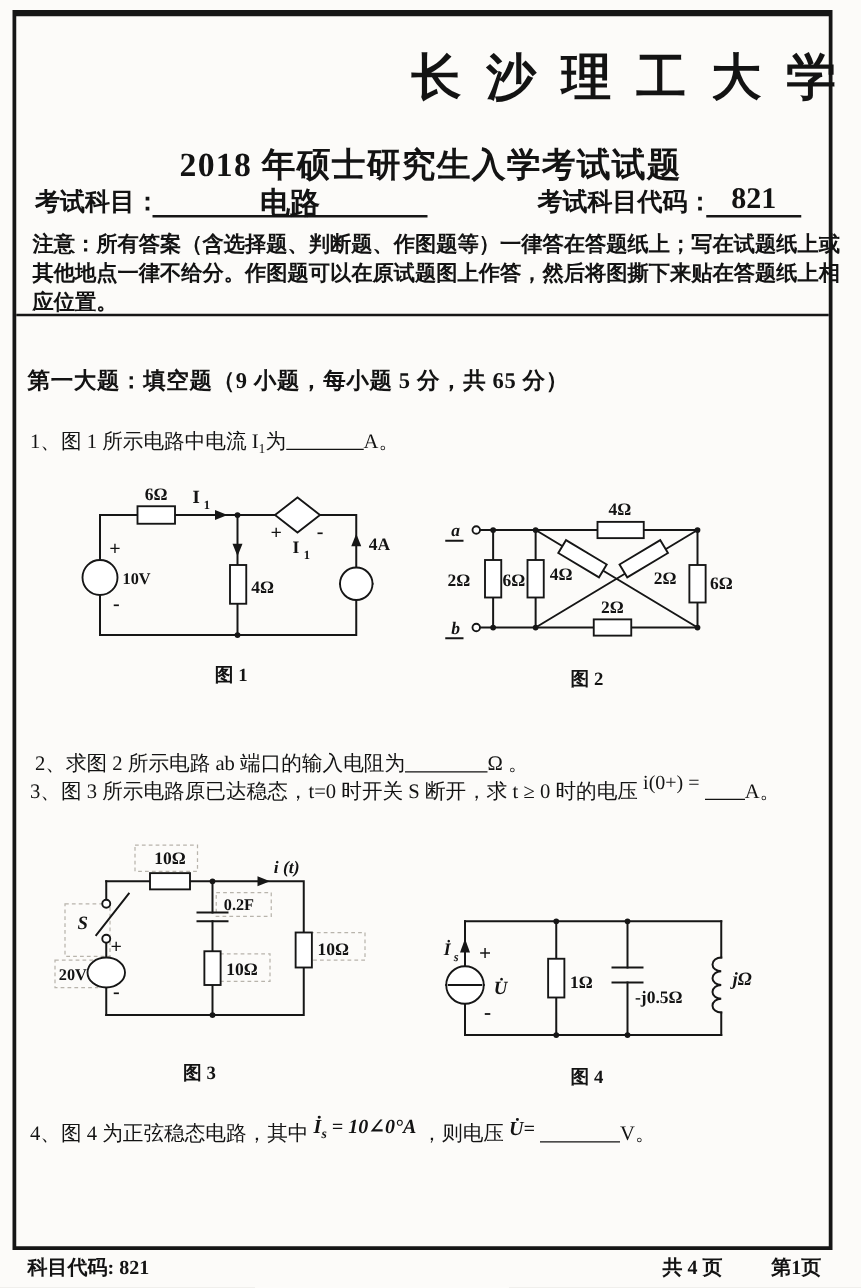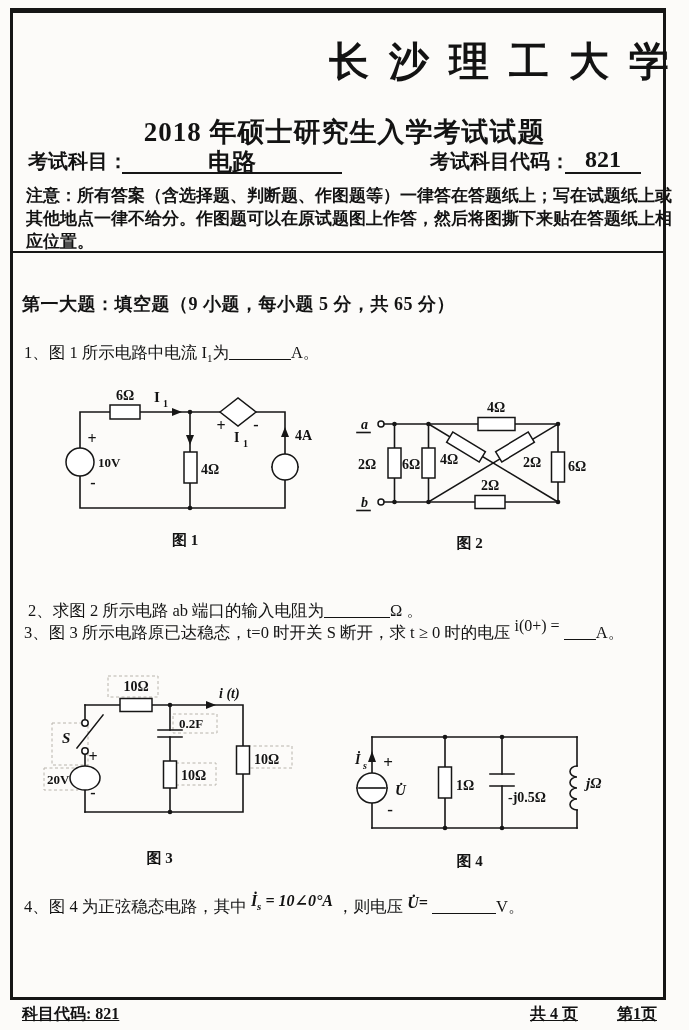--- a/index.html
+++ b/index.html
@@ -30,21 +30,21 @@
   .fig .dot{fill:#161616;}
   .fig .ah{fill:#161616;stroke:none;}
   .fig .dash{fill:none;stroke:#b8b4ac;stroke-width:1;stroke-dasharray:3,2.5;}
   .fig text{font-family:"Liberation Serif","DejaVu Serif",serif;font-weight:bold;
             font-size:14px;fill:#131313;}
   .fig text.sm{font-size:10px;}
   .fig text.md{font-size:13px;}
   .fig text.bg{font-size:16px;}
   .fig text.it{font-style:italic;}
   .fig .mid{text-anchor:middle;}
-  .footer{font-size:16px;font-weight:bold;text-decoration:underline;}
+  .footer{font-size:16px;font-weight:bold;}
 </style>
 </head>
 <body>
 
 <div class="page">
 
   <div class="frame"></div>
 
   <div class="t title">长沙理工大学</div>
   <div class="t subtitle">2018 年硕士研究生入学考试试题</div>

